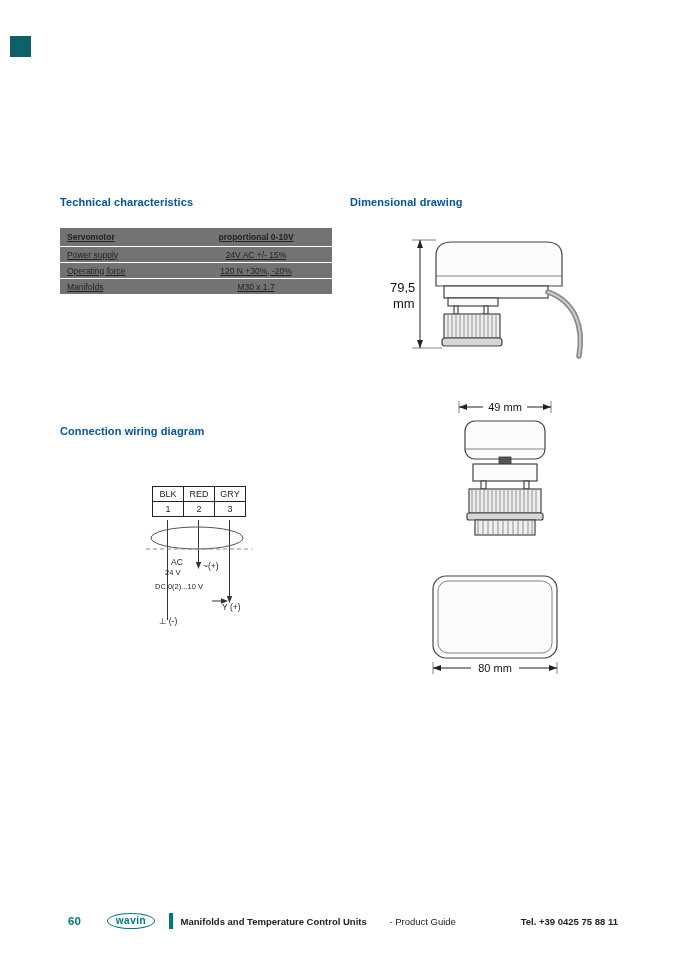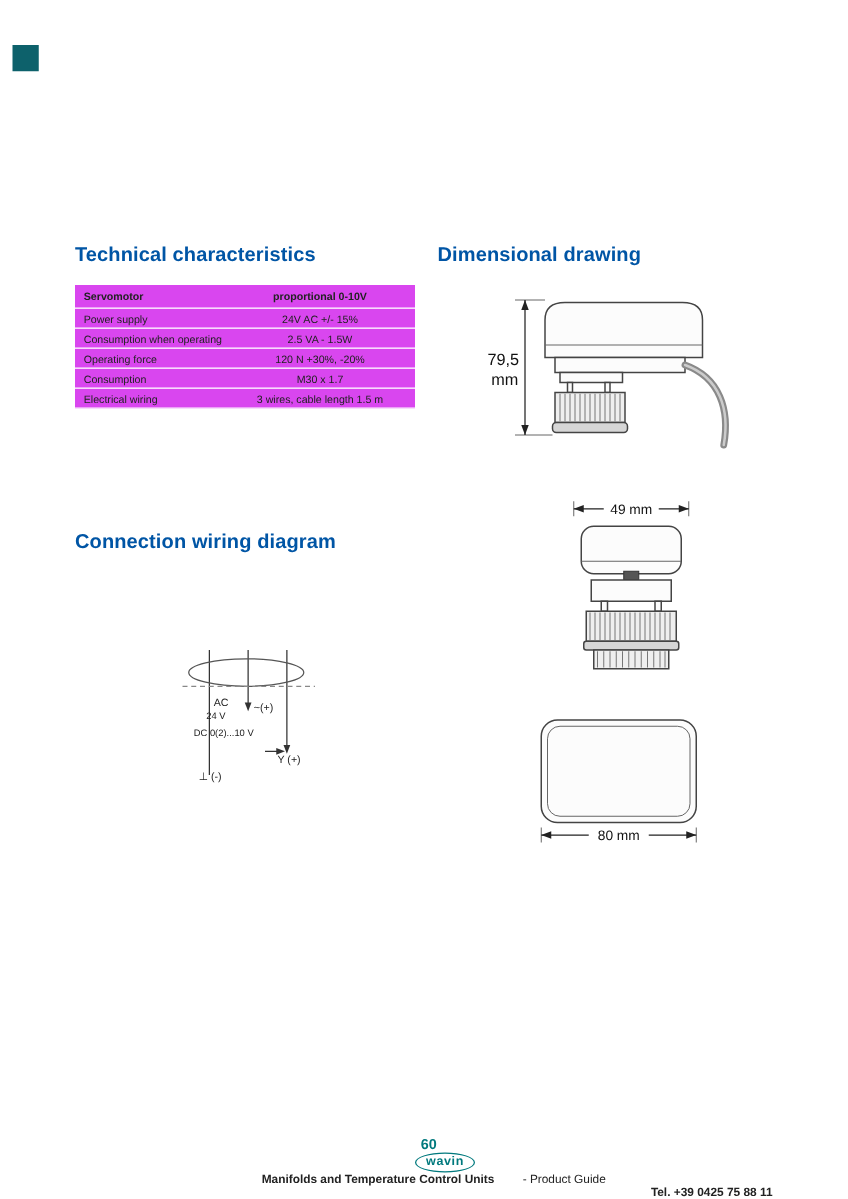--- a/index.html
+++ b/index.html
@@ -3,28 +3,28 @@
 <meta charset="utf-8">
 <style>
   html,body { margin:0; padding:0; }
   body {
     width:678px; height:959px; background:#ffffff; position:relative;
     font-family:"Liberation Sans", sans-serif; color:#222;
     overflow:hidden;
   }
   .corner-square { position:absolute; left:10px; top:36px; width:21px; height:21px; background:#0d616b; }
 
-  .section-title { position:absolute; font-size:16px; font-weight:bold; color:#0055a5; letter-spacing:.1px; }
+  .section-title { position:absolute; font-size:11px; font-weight:bold; color:#0055a5; letter-spacing:.1px; }
   #tech-title   { left:60px;  top:196px; }
   #dim-title    { left:350px; top:196px; }
   #wiring-title { left:60px;  top:425px; }
 
   
   .tech-table { position:absolute; left:60px; top:228px; width:272px; border-collapse:collapse; font-size:8.5px; }
-  .tech-table td { background:#d946ef; border-bottom:1.5px solid #ffffff; padding:2.5px 0 2.5px 7px; color:#222; }
+  .tech-table td { background:#737373; border-bottom:1.5px solid #ffffff; padding:2.5px 0 2.5px 7px; color:#222;text-decoration:underline; }
   .tech-table td.val { text-align:center; padding-left:0; width:152px; }
   .tech-table tr.hdr td { font-weight:bold; padding-top:4px; padding-bottom:4px; }
 
   
   .wiring { position:absolute; left:140px; top:486px; width:150px; height:185px; }
   .wire-table { position:absolute; left:12px; top:0; border-collapse:collapse; font-size:9px; }
   .wire-table td { border:1px solid #222; width:30px; height:14px; text-align:center; background:#fff; padding:0; }
   .wiring svg { position:absolute; left:0; top:0; }
   .wlabel { position:absolute; font-size:8.5px; color:#222; white-space:nowrap; }
   .wlabel.small { font-size:7.5px; }
@@ -37,21 +37,21 @@
   svg .outline { fill:#fcfcfc; stroke:#444; stroke-width:1.2; }
   svg .thin    { fill:none; stroke:#666; stroke-width:0.8; }
   svg .dim     { stroke:#222; stroke-width:1; fill:none; }
   svg .dimfill { fill:#222; stroke:none; }
   svg .hatch   { stroke:#777; stroke-width:0.8; fill:none; }
   svg text { font-family:"Liberation Sans", sans-serif; fill:#111; }
   .dim-big  { font-size:13px; }
   .dim-mid  { font-size:11px; }
 
   
-  .footer { position:absolute; left:68px; right:60px; top:910px; height:22px; display:flex; align-items:center;flex-direction:column; }
+  .footer { position:absolute; left:68px; right:60px; top:910px; height:22px; display:flex; align-items:center; }
   .page-num { color:#00797d; font-weight:bold; font-size:11.5px; }
   .logo { margin-left:26px; border:1.5px solid #00797d; border-radius:50%; padding:0px 8px 1px 8px;
           color:#00797d; font-weight:bold; font-size:10px; letter-spacing:.5px; line-height:13px; }
   .footer-bar { margin-left:14px; width:3.5px; height:16px; background:#00797d; }
   .footer-title { margin-left:8px; font-size:9.5px; white-space:nowrap; }
   .footer-title .b { font-weight:bold; }
   .footer-title .r { font-weight:normal; margin-left:20px; }
   .footer-phone { margin-left:auto; font-size:9.5px; font-weight:bold; }
 </style>
 </head>
@@ -67,50 +67,56 @@
   <tbody>
       <tr class="hdr">
     <td>Servomotor</td>
     <td class="val">proportional 0-10V</td>
   </tr>
   <tr>
     <td>Power supply</td>
     <td class="val">24V AC +/- 15%</td>
   </tr>
   <tr>
-    <td>Consumption when operating</td>
-    <td class="val">2.5 VA - 1.5W</td>
-  </tr>
-  <tr>
     <td>Operating force</td>
     <td class="val">120 N +30%, -20%</td>
   </tr>
   <tr>
-    <td>Consumption</td>
+    <td>Manifolds</td>
     <td class="val">M30 x 1.7</td>
-  </tr>
-  <tr>
-    <td>Electrical wiring</td>
-    <td class="val">3 wires, cable length 1.5 m</td>
   </tr>
 </tbody>
   </table>
 
 <div class="wiring">
   <svg width="150" height="185" viewBox="0 0 150 185">
     <line x1="27.5" y1="34" x2="27.5" y2="134" stroke="#333" stroke-width="1"></line>
     <line x1="58.5" y1="34" x2="58.5" y2="78" stroke="#333" stroke-width="1"></line>
     <polygon points="58.5,83 55.8,76 61.2,76" fill="#333"></polygon>
     <line x1="89.5" y1="34" x2="89.5" y2="112" stroke="#333" stroke-width="1"></line>
     <polygon points="89.5,117 86.8,110 92.2,110" fill="#333"></polygon>
     <ellipse cx="57" cy="52" rx="46" ry="11" fill="none" stroke="#555" stroke-width="1"></ellipse>
     <line x1="6" y1="63" x2="112" y2="63" stroke="#888" stroke-width="1" stroke-dasharray="4 3"></line>
     <line x1="72" y1="115" x2="84" y2="115" stroke="#333" stroke-width="1"></line>
     <polygon points="88,115 81,112.3 81,117.7" fill="#333"></polygon>
   </svg>
+  <table class="wire-table">
+    <tbody>
+        <tr>
+      <td>BLK</td>
+      <td>RED</td>
+      <td>GRY</td>
+    </tr>
+    <tr>
+      <td>1</td>
+      <td>2</td>
+      <td>3</td>
+    </tr>
+  </tbody>
+    </table>
   <span class="wlabel" style="left:31px; top:71px;">AC</span>
   <span class="wlabel small" style="left:25px; top:82px;">24 V</span>
   <span class="wlabel" style="left:63px; top:75px;">~(+)</span>
   <span class="wlabel small" style="left:15px; top:96px;">DC 0(2)...10 V</span>
   <span class="wlabel" style="left:82px; top:116px;">Y (+)</span>
   <span class="wlabel" style="left:19px; top:130px;">⊥ (-)</span>
 </div>
 
 <div class="drawing" id="drawing1">
   <svg width="205" height="140" viewBox="0 0 205 140">

